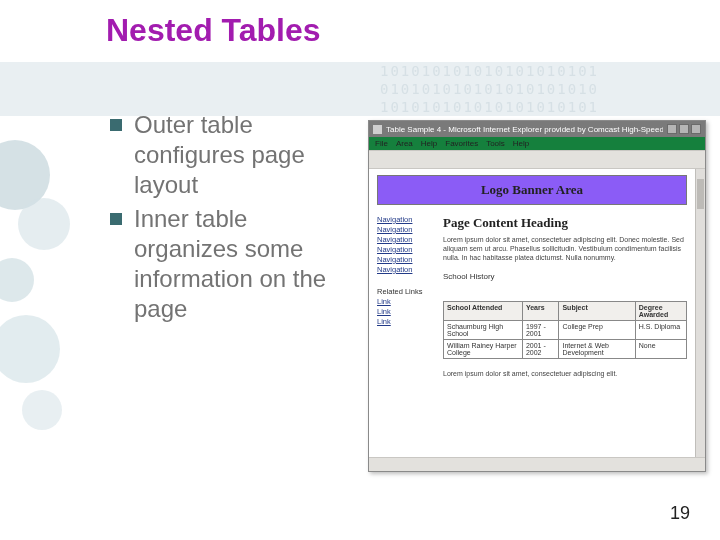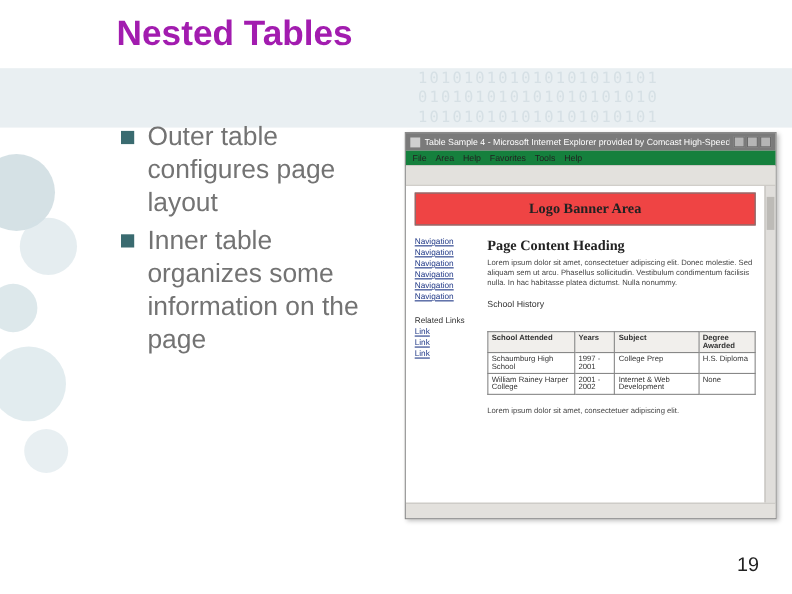--- a/index.html
+++ b/index.html
@@ -141,21 +141,21 @@
   .mock-scroll {
     position: absolute; top:48px; right:0; bottom:14px; width:10px;
     background:#e0dedb; border-left:1px solid #c0beba;
   }
   .mock-scroll-thumb { position:absolute; top:10px; left:1px; right:1px; height:30px; background:#bdbbb7;}
   .mock-status { position:absolute; left:0; right:0; bottom:0; height:14px; background:#e3e1dd; border-top:1px solid #c9c7c3;}
   
   .page { padding: 6px 8px; font-size: 8px; color:#333; }
   .banner {
     border: 1px solid #777;
-    background: #ef4444;
+    background: #8b5cf6;
     text-align: center;
     font-family: Georgia, serif;
     font-weight: bold;
     font-size: 13px;
     padding: 6px 0;
     color: #222;
     margin-bottom: 10px;
   }
   .page-row { display:flex; gap:0; }
   .nav-col { width: 66px; font-size:7.5px; }

